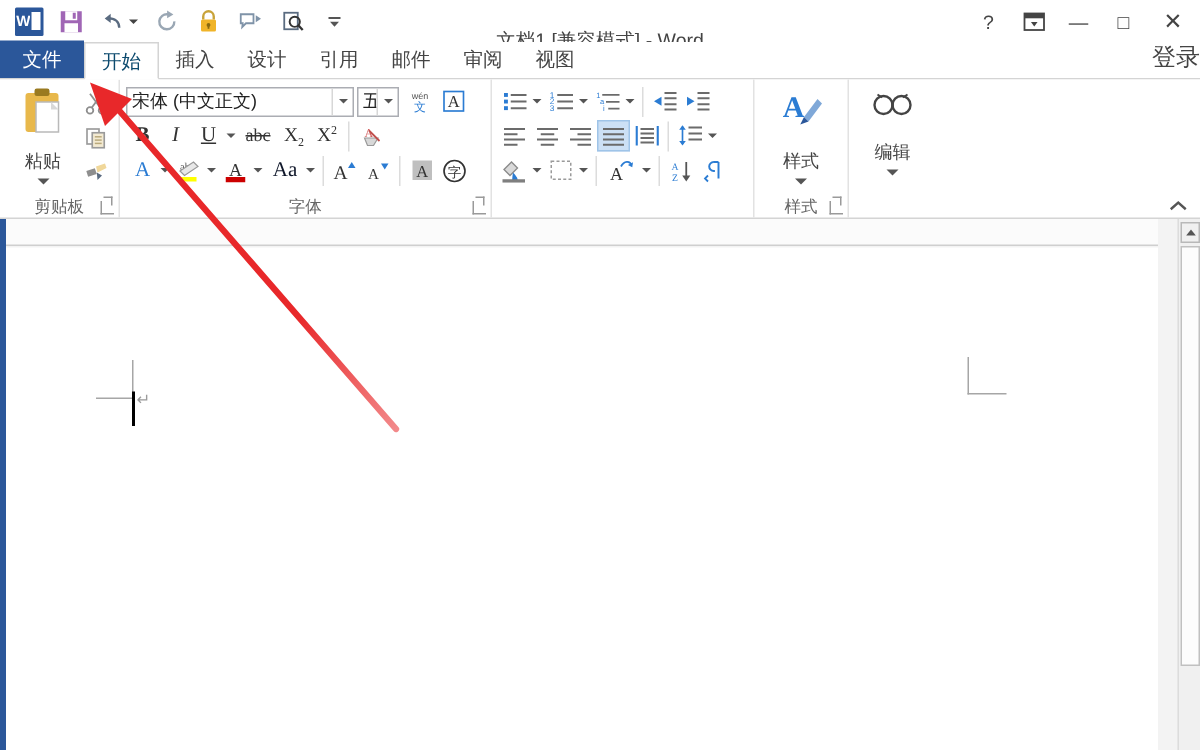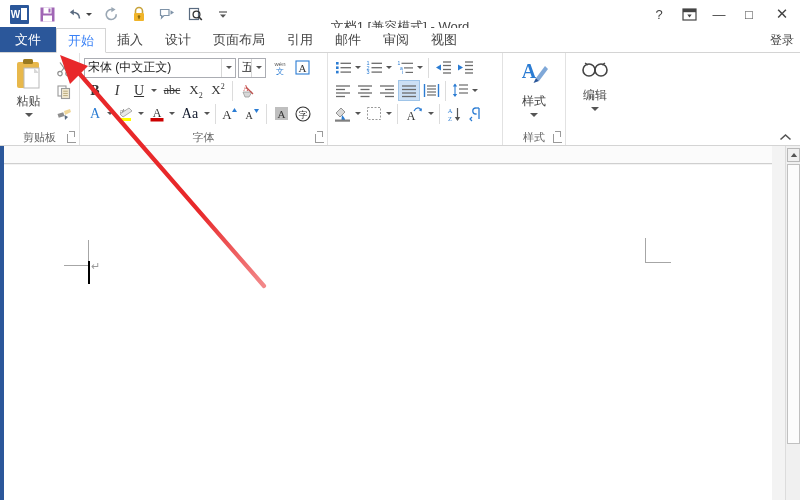--- a/index.html
+++ b/index.html
@@ -52,26 +52,26 @@
   }
   .tab-file {
     background: #2b579a; color: #fff; height: 25px; min-width: 56px;
     display: flex; align-items: center; justify-content: center; font-size: 13px;
   }
   .tab {
     height: 25px; padding: 0 11px; display: flex; align-items: center;
     font-size: 13px; color: #444; background: transparent;
   }
   .tab.active {
-    background: #fff; color: #3b82f6;
+    background: #fff; color: #0c4a6e;
     border: 1px solid #d4d4d4; border-bottom: 1px solid #fff;
     margin-bottom: -1px; position: relative; z-index: 5;
   }
   .signin {
-    margin-left: auto; font-size: 12px; color: #444; padding-right: 6px; padding-bottom: 3px;
+    margin-left: auto; font-size: 16px; color: #444; padding-bottom: 3px;
   }
 
   
   #ribbon {
     position: absolute; left: 0; top: 53px; width: 800px; height: 93px;
     background: #fff; border-bottom: 1px solid #d4d4d4;
     display: flex; align-items: stretch;
   }
   .group { position: relative; display: flex; flex-direction: column; border-right: 1px solid #e2e2e2; }
   .group-body { flex: 1; display: flex; align-items: flex-start; padding: 3px 4px 0 4px; }
@@ -82,21 +82,21 @@
   .dialog-launcher {
     position: absolute; right: 3px; bottom: 2px; width: 9px; height: 9px;
     border: 1px solid #9a9a9a; border-top: none; border-right: none;
   }
   .dialog-launcher::after {
     content: ""; position: absolute; left: 1px; top: -3px; width: 5px; height: 5px;
     border-top: 1px solid #9a9a9a; border-right: 1px solid #9a9a9a;
   }
 
   .bigbtn { width: 50px; display: flex; flex-direction: column; align-items: center; padding-top: 2px; }
-  .bigbtn .lbl { font-size: 12px; color: #444; margin-top: 1px; }
+  .bigbtn .lbl { font-size: 12px; color: #444; margin-top: 7px; }
   .bigbtn .dncaret {
     width: 0; height: 0; border-left: 4px solid transparent; border-right: 4px solid transparent;
     border-top: 4px solid #555; margin-top: 3px;
   }
   .smallcol { display: flex; flex-direction: column; gap: 1px; padding-top: 2px; }
   .srow { display: flex; align-items: center; height: 22px; }
   .sbtn { width: 22px; height: 21px; display: flex; align-items: center; justify-content: center; }
   .sbtn.w { width: 26px; }
   .minicaret {
     width: 0; height: 0; border-left: 3px solid transparent; border-right: 3px solid transparent;
@@ -263,21 +263,20 @@
       <div class="wc">□</div>
       <div class="wc close">✕</div>
     </div>
   </div>
 
   <div id="tabstrip">
     <div class="tab-file">文件</div>
     <div class="tab active">开始</div>
     <div class="tab">插入</div>
     <div class="tab">设计</div>
-    <div class="tab">页面布局</div>
     <div class="tab">引用</div>
     <div class="tab">邮件</div>
     <div class="tab">审阅</div>
     <div class="tab">视图</div>
     <div class="signin">登录</div>
   </div>
 
   <div id="ribbon">
 
     <div class="group" style="width:80px">

